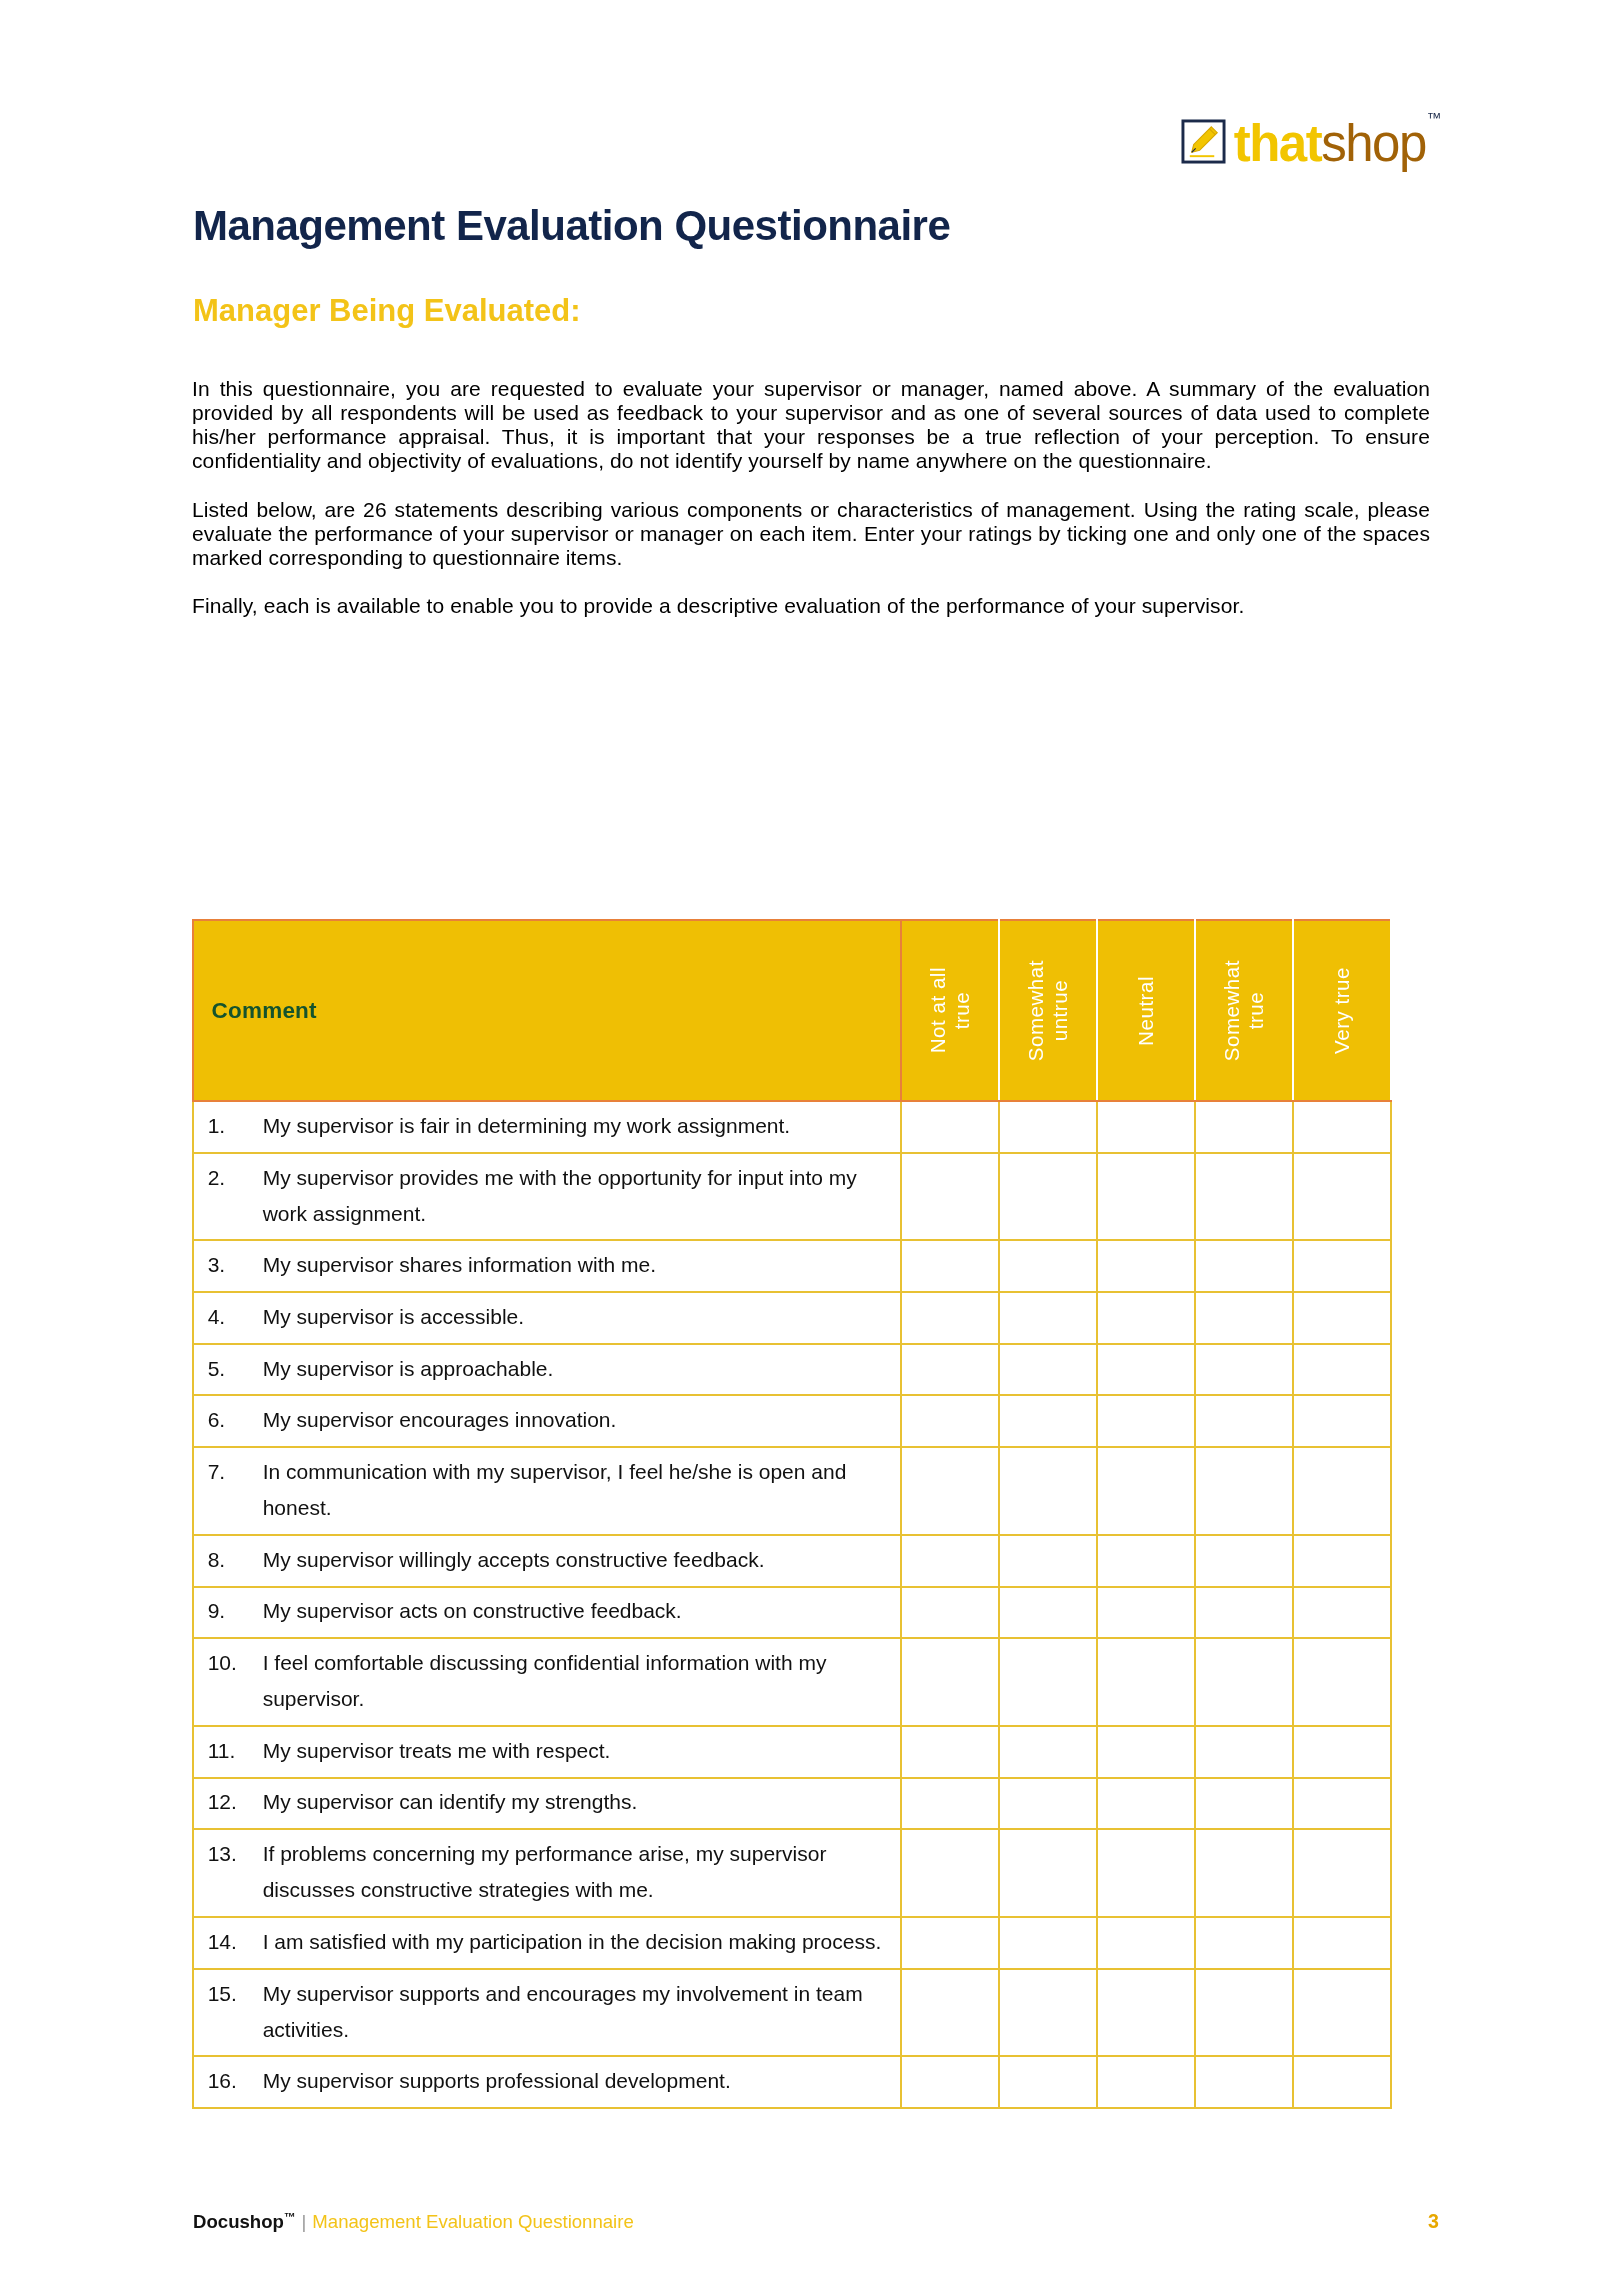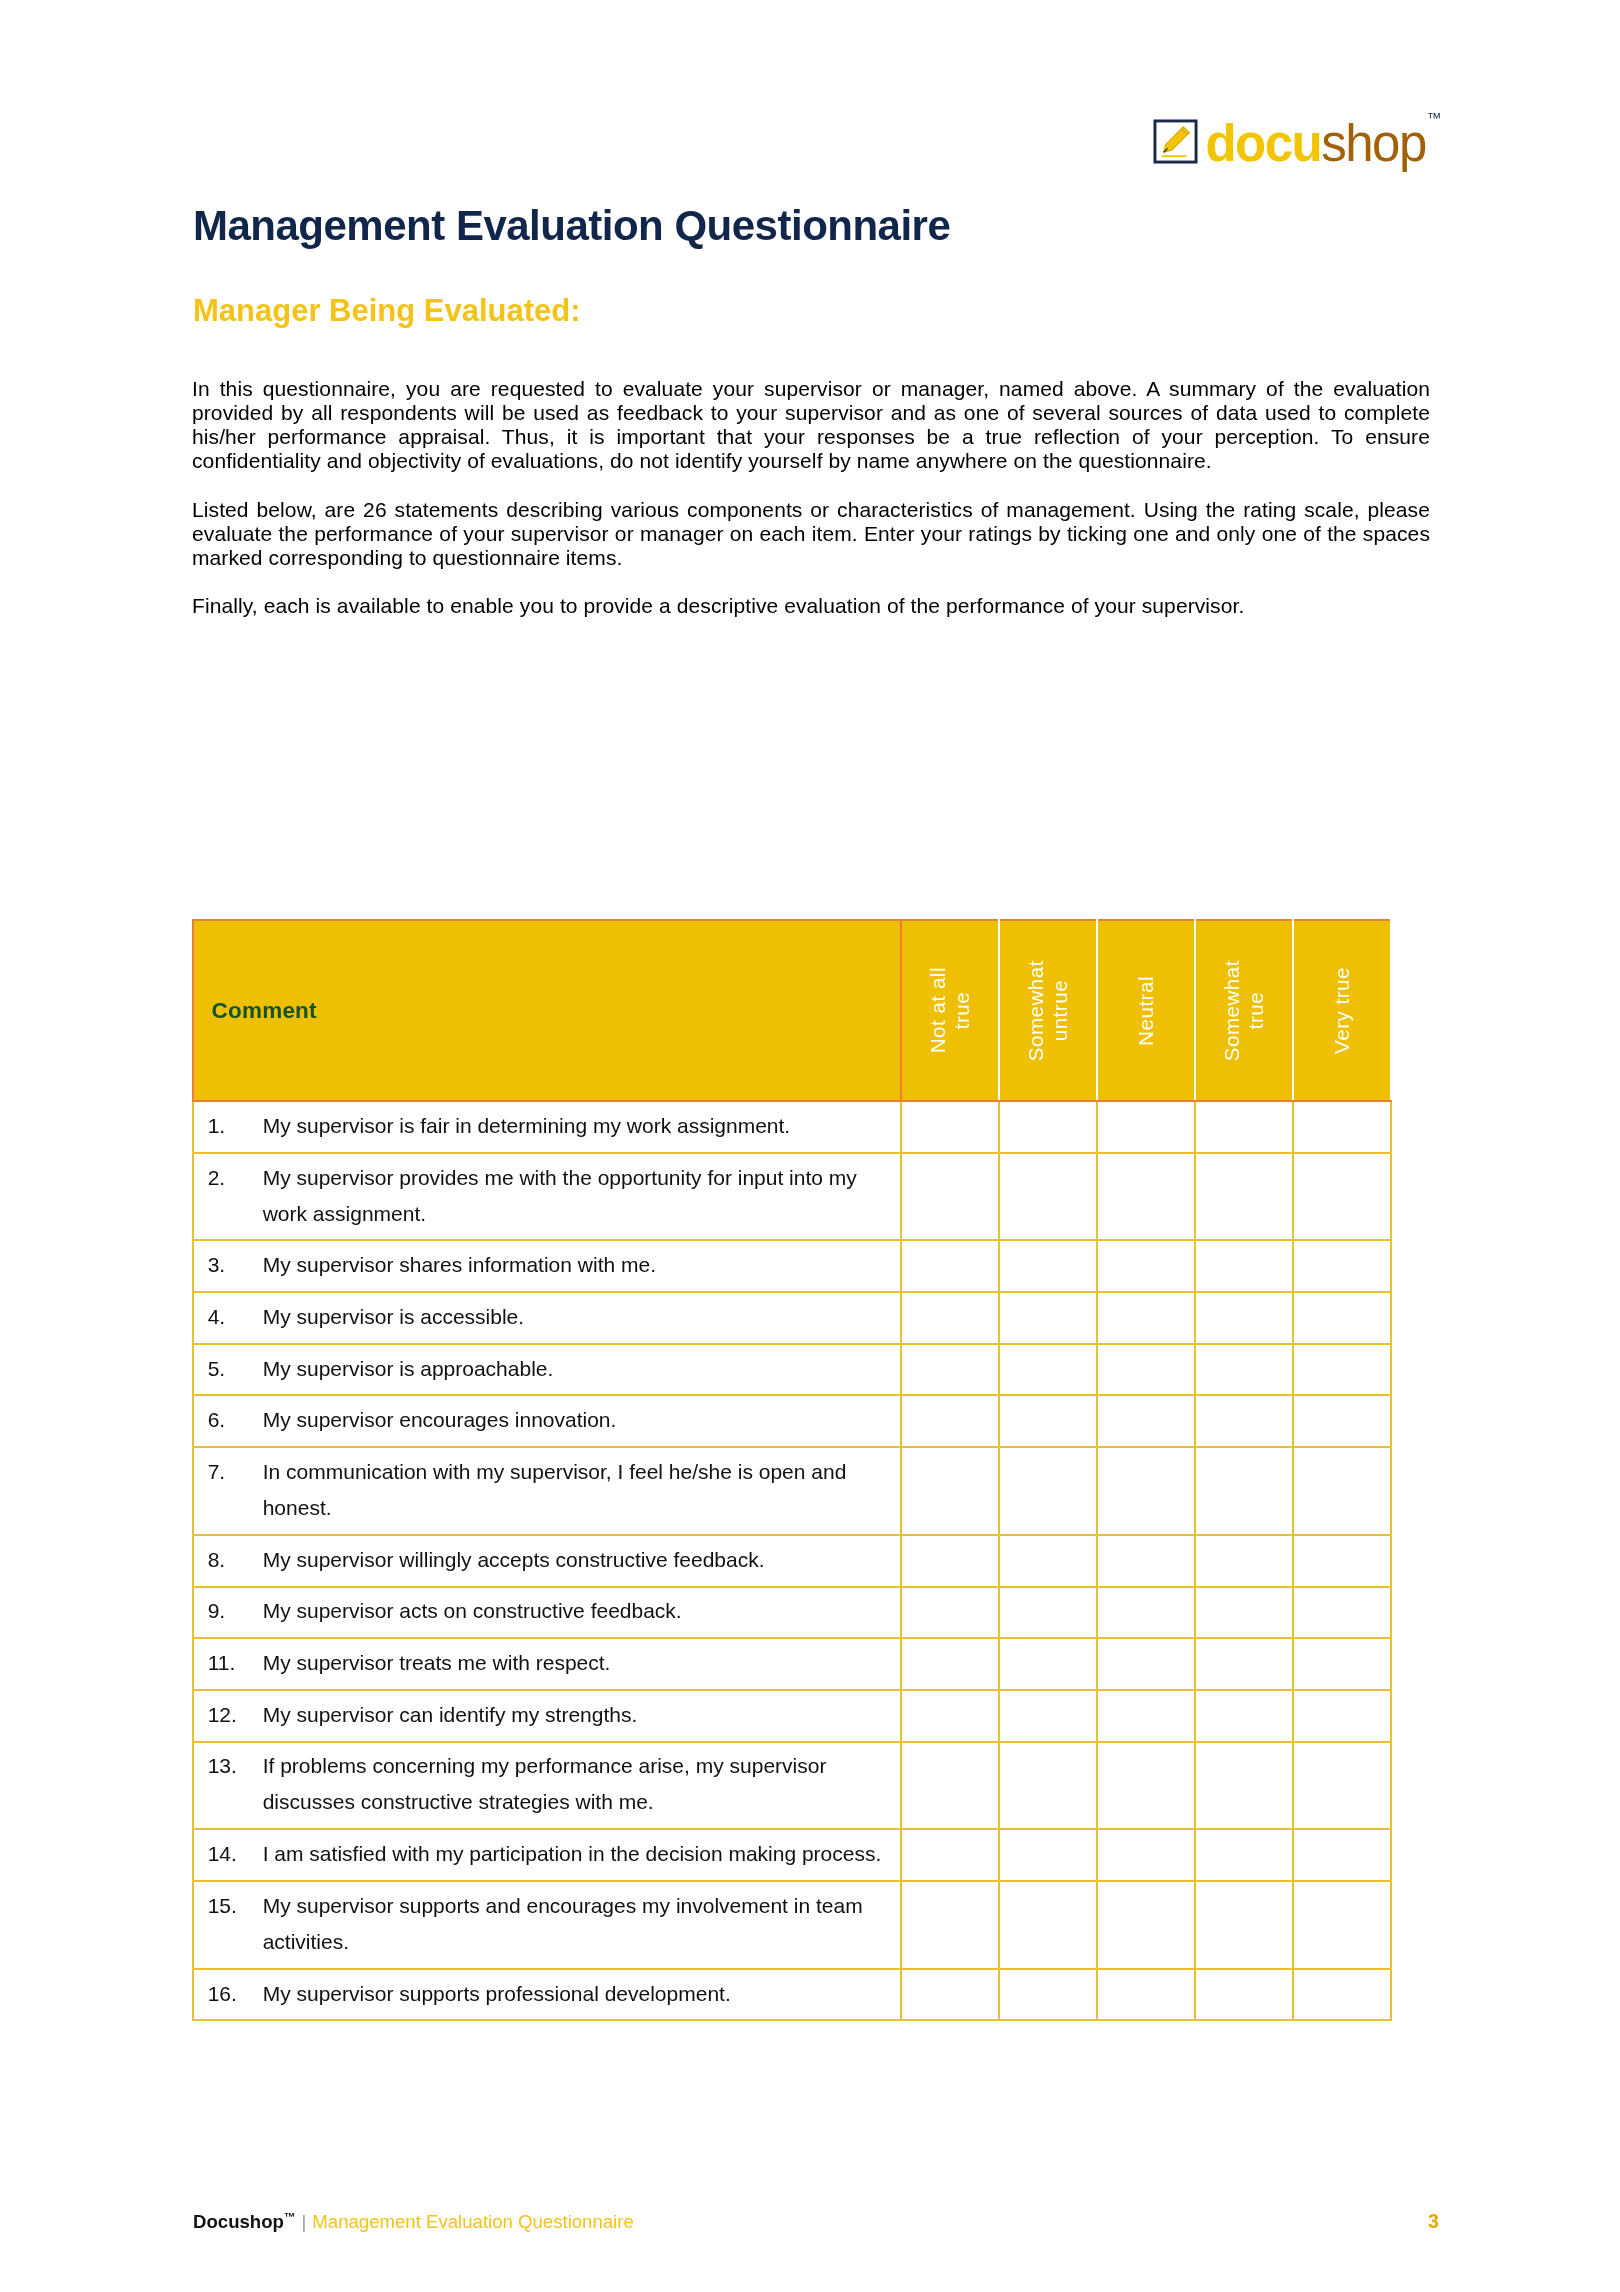--- a/index.html
+++ b/index.html
@@ -194,21 +194,21 @@
 
   <div class="logo-wrap">
     <svg class="logo-mark" viewBox="0 0 46 46">
       <rect x="2" y="2" width="42" height="42" fill="#ffffff" stroke="#1B2A4A" stroke-width="3"></rect>
       <path d="M31 8 L37 14 L19 32 L11 34 L13 26 Z" fill="#F2C500" stroke="#D8A800" stroke-width="1.2"></path>
       <path d="M29 10 L35 16" stroke="#D8A800" stroke-width="1.2"></path>
       <path d="M11 34 L15 30" stroke="#1B2A4A" stroke-width="1.2"></path>
       <path d="M9 38 L34 38" stroke="#F2C500" stroke-width="2"></path>
     </svg>
     <div class="logo-text">
-      <span class="logo-docu">docu</span><span class="logo-shop">shop</span><span class="logo-tm">™</span>
+      <span class="logo-docu">that</span><span class="logo-shop">shop</span><span class="logo-tm">™</span>
     </div>
   </div>
 
   <h1 class="doc-title">Management Evaluation Questionnaire</h1>
   <h2 class="doc-subtitle">Manager Being Evaluated:</h2>
 
   <div class="body-copy">
     <p>In this questionnaire, you are requested to evaluate your supervisor or manager, named above. A summary of the evaluation provided by all respondents will be used as feedback to your supervisor and as one of several sources of data used to complete his/her performance appraisal.  Thus, it is important that your responses be a true reflection of your perception.  To ensure confidentiality and objectivity of evaluations, do not identify yourself by name anywhere on the questionnaire.</p>
     <p>Listed below, are 26 statements describing various components or characteristics of management. Using the rating scale, please evaluate the performance of your supervisor or manager on each item. Enter your ratings by ticking one and only one of the spaces marked corresponding to questionnaire items.</p>
     <p>Finally, each is available to enable you to provide a descriptive evaluation of the performance of your supervisor.</p>
@@ -362,20 +362,33 @@
           </td>
           <td class="cell-blank">&nbsp;</td>
           <td class="cell-blank">&nbsp;</td>
           <td class="cell-blank">&nbsp;</td>
           <td class="cell-blank">&nbsp;</td>
           <td class="cell-blank">&nbsp;</td>
         </tr>
         <tr>
           <td class="cell-statement">
             <div class="row-inner">
+              <span class="num">10.</span>
+              <span class="txt">I feel comfortable discussing confidential information with my supervisor.</span>
+            </div>
+          </td>
+          <td class="cell-blank">&nbsp;</td>
+          <td class="cell-blank">&nbsp;</td>
+          <td class="cell-blank">&nbsp;</td>
+          <td class="cell-blank">&nbsp;</td>
+          <td class="cell-blank">&nbsp;</td>
+        </tr>
+        <tr>
+          <td class="cell-statement">
+            <div class="row-inner">
               <span class="num">11.</span>
               <span class="txt">My supervisor treats me with respect.</span>
             </div>
           </td>
           <td class="cell-blank">&nbsp;</td>
           <td class="cell-blank">&nbsp;</td>
           <td class="cell-blank">&nbsp;</td>
           <td class="cell-blank">&nbsp;</td>
           <td class="cell-blank">&nbsp;</td>
         </tr>

